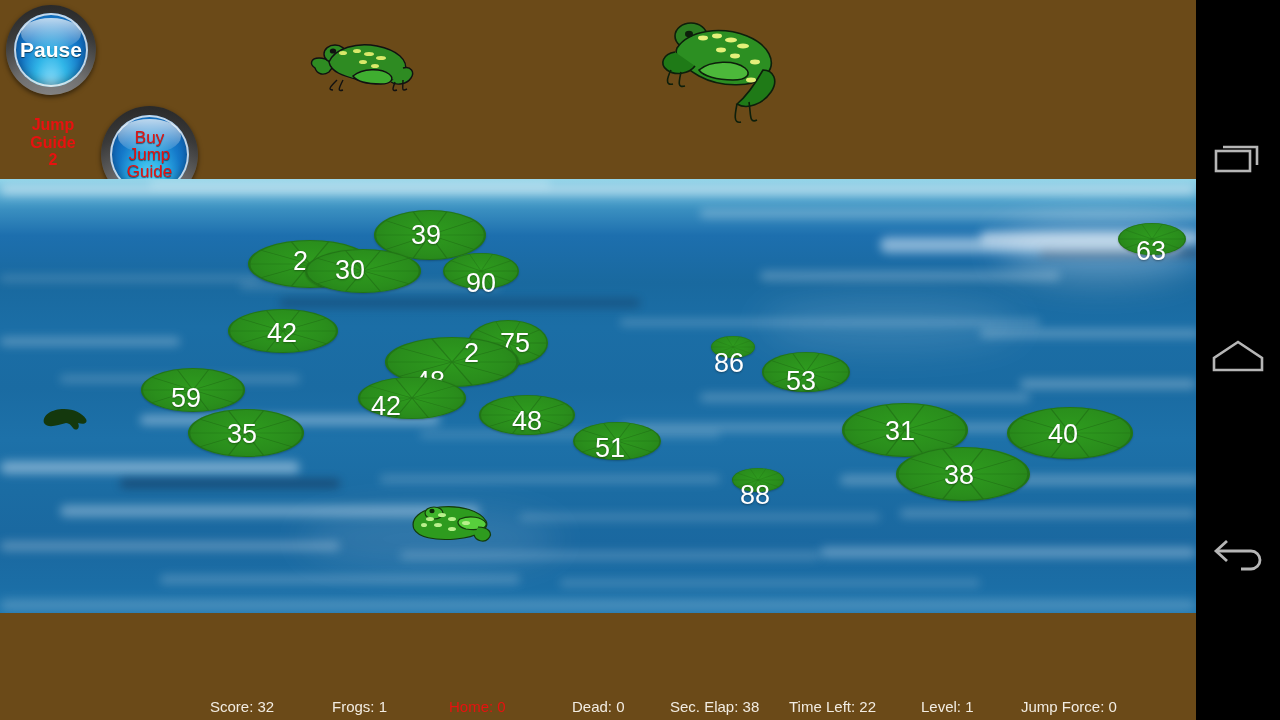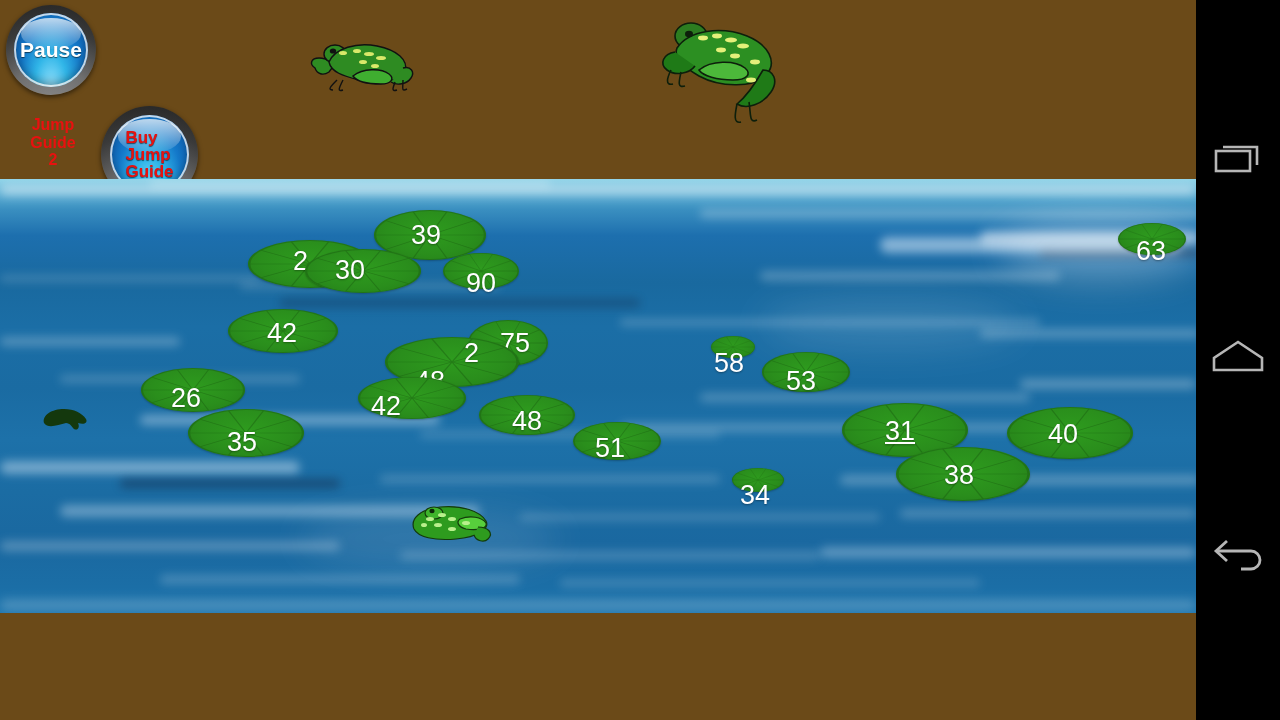--- a/index.html
+++ b/index.html
@@ -22,28 +22,28 @@
        box-shadow:0 2px 5px rgba(0,0,0,.55);
        display:flex;align-items:center;justify-content:center;}
   .btn .face{position:absolute;left:9%;top:9%;width:82%;height:82%;border-radius:50%;
        background:
         radial-gradient(ellipse at 50% 105%, #9fe7ff 0%, #31b6e8 33%, #1478c9 62%, #0b4f9e 100%);
        box-shadow:inset 0 0 0 2px rgba(255,255,255,.75), inset 0 -4px 10px rgba(0,0,0,.35);
        overflow:hidden;}
   .btn .face:after{content:"";position:absolute;left:10%;top:6%;width:80%;height:42%;
        border-radius:50%;
        background:linear-gradient(to bottom,rgba(255,255,255,.72),rgba(255,255,255,.05));}
-  .btn .lbl{position:relative;z-index:3;text-align:left;line-height:1.02;
+  .btn .lbl{position:relative;z-index:3;text-align:center;line-height:1.02;
        text-shadow:0 1px 1px rgba(0,0,0,.55);}
 
   #pause-btn{left:6px;top:5px;width:90px;height:90px;}
   #pause-btn .lbl{color:#ffffff;font-size:21px;font-weight:bold;}
 
   #buy-btn{left:101px;top:106px;width:97px;height:97px;}
-  #buy-btn .lbl{color:#e8110f;font-size:17px;font-weight:bold;}
+  #buy-btn .lbl{color:#e8110f;font-size:17px;font-weight:normal;}
 
   #jump-guide-count{position:absolute;left:20px;top:116px;width:66px;text-align:center;
        color:#e8110f;font-size:16px;font-weight:bold;line-height:1.1;}
 
   
   .pond{position:absolute;left:0;top:179px;width:1196px;height:434px;overflow:hidden;
         background:
           linear-gradient(to bottom,
             #8fd3e8 0%, #63b3d6 3%, #3a8fc0 7%,
             #1d6fae 13%, #19699f 24%, #1b6ea6 34%,
@@ -341,21 +341,21 @@
                 <line x1="50" y1="50" x2="10.4" y2="78.8"></line>
                 <line x1="50" y1="50" x2="1.0" y2="50.0"></line>
                 <line x1="50" y1="50" x2="10.4" y2="21.2"></line>
                 <line x1="50" y1="50" x2="34.9" y2="3.4"></line>
                 <line x1="50" y1="50" x2="65.1" y2="3.4"></line>
                 <line x1="50" y1="50" x2="89.6" y2="21.2"></line>
                 <ellipse cx="50" cy="50" rx="49" ry="49" stroke="#1a5c10" stroke-width="2" fill="none"></ellipse>
               </g>
             </svg>
           </div>
-          <div class="num" style="left: 714px; top: 171px;">58</div>
+          <div class="num" style="left: 714px; top: 171px;">86</div>
           <div class="pad" style="left: 762px; top: 173px; width: 88px; height: 40px;">
             <svg class="veins" viewBox="0 0 100 100" preserveAspectRatio="none">
               <g stroke="#1a5c10" stroke-width="1.2" fill="none">
                 <line x1="50" y1="50" x2="99.0" y2="50.0"></line>
                 <line x1="50" y1="50" x2="89.6" y2="78.8"></line>
                 <line x1="50" y1="50" x2="65.1" y2="96.6"></line>
                 <line x1="50" y1="50" x2="34.9" y2="96.6"></line>
                 <line x1="50" y1="50" x2="10.4" y2="78.8"></line>
                 <line x1="50" y1="50" x2="1.0" y2="50.0"></line>
                 <line x1="50" y1="50" x2="10.4" y2="21.2"></line>
@@ -377,21 +377,21 @@
                 <line x1="50" y1="50" x2="10.4" y2="78.8"></line>
                 <line x1="50" y1="50" x2="1.0" y2="50.0"></line>
                 <line x1="50" y1="50" x2="10.4" y2="21.2"></line>
                 <line x1="50" y1="50" x2="34.9" y2="3.4"></line>
                 <line x1="50" y1="50" x2="65.1" y2="3.4"></line>
                 <line x1="50" y1="50" x2="89.6" y2="21.2"></line>
                 <ellipse cx="50" cy="50" rx="49" ry="49" stroke="#1a5c10" stroke-width="2" fill="none"></ellipse>
               </g>
             </svg>
           </div>
-          <div class="num" style="left: 171px; top: 206px;">26</div>
+          <div class="num" style="left: 171px; top: 206px;">59</div>
           <div class="pad" style="left: 358px; top: 198px; width: 108px; height: 42px;">
             <svg class="veins" viewBox="0 0 100 100" preserveAspectRatio="none">
               <g stroke="#1a5c10" stroke-width="1.2" fill="none">
                 <line x1="50" y1="50" x2="99.0" y2="50.0"></line>
                 <line x1="50" y1="50" x2="89.6" y2="78.8"></line>
                 <line x1="50" y1="50" x2="65.1" y2="96.6"></line>
                 <line x1="50" y1="50" x2="34.9" y2="96.6"></line>
                 <line x1="50" y1="50" x2="10.4" y2="78.8"></line>
                 <line x1="50" y1="50" x2="1.0" y2="50.0"></line>
                 <line x1="50" y1="50" x2="10.4" y2="21.2"></line>
@@ -413,21 +413,21 @@
                 <line x1="50" y1="50" x2="10.4" y2="78.8"></line>
                 <line x1="50" y1="50" x2="1.0" y2="50.0"></line>
                 <line x1="50" y1="50" x2="10.4" y2="21.2"></line>
                 <line x1="50" y1="50" x2="34.9" y2="3.4"></line>
                 <line x1="50" y1="50" x2="65.1" y2="3.4"></line>
                 <line x1="50" y1="50" x2="89.6" y2="21.2"></line>
                 <ellipse cx="50" cy="50" rx="49" ry="49" stroke="#1a5c10" stroke-width="2" fill="none"></ellipse>
               </g>
             </svg>
           </div>
-          <div class="num" style="left: 227px; top: 242px; margin-top: 8px;">35</div>
+          <div class="num" style="left: 227px; top: 242px;">35</div>
           <div class="pad" style="left: 479px; top: 216px; width: 96px; height: 40px;">
             <svg class="veins" viewBox="0 0 100 100" preserveAspectRatio="none">
               <g stroke="#1a5c10" stroke-width="1.2" fill="none">
                 <line x1="50" y1="50" x2="99.0" y2="50.0"></line>
                 <line x1="50" y1="50" x2="89.6" y2="78.8"></line>
                 <line x1="50" y1="50" x2="65.1" y2="96.6"></line>
                 <line x1="50" y1="50" x2="34.9" y2="96.6"></line>
                 <line x1="50" y1="50" x2="10.4" y2="78.8"></line>
                 <line x1="50" y1="50" x2="1.0" y2="50.0"></line>
                 <line x1="50" y1="50" x2="10.4" y2="21.2"></line>
@@ -467,21 +467,21 @@
                 <line x1="50" y1="50" x2="10.4" y2="78.8"></line>
                 <line x1="50" y1="50" x2="1.0" y2="50.0"></line>
                 <line x1="50" y1="50" x2="10.4" y2="21.2"></line>
                 <line x1="50" y1="50" x2="34.9" y2="3.4"></line>
                 <line x1="50" y1="50" x2="65.1" y2="3.4"></line>
                 <line x1="50" y1="50" x2="89.6" y2="21.2"></line>
                 <ellipse cx="50" cy="50" rx="49" ry="49" stroke="#1a5c10" stroke-width="2" fill="none"></ellipse>
               </g>
             </svg>
           </div>
-          <div class="num" style="left: 885px; top: 239px; text-decoration: underline;">31</div>
+          <div class="num" style="left: 885px; top: 239px;">31</div>
           <div class="pad" style="left: 1007px; top: 228px; width: 126px; height: 52px;">
             <svg class="veins" viewBox="0 0 100 100" preserveAspectRatio="none">
               <g stroke="#1a5c10" stroke-width="1.2" fill="none">
                 <line x1="50" y1="50" x2="99.0" y2="50.0"></line>
                 <line x1="50" y1="50" x2="89.6" y2="78.8"></line>
                 <line x1="50" y1="50" x2="65.1" y2="96.6"></line>
                 <line x1="50" y1="50" x2="34.9" y2="96.6"></line>
                 <line x1="50" y1="50" x2="10.4" y2="78.8"></line>
                 <line x1="50" y1="50" x2="1.0" y2="50.0"></line>
                 <line x1="50" y1="50" x2="10.4" y2="21.2"></line>
@@ -521,21 +521,21 @@
                 <line x1="50" y1="50" x2="10.4" y2="78.8"></line>
                 <line x1="50" y1="50" x2="1.0" y2="50.0"></line>
                 <line x1="50" y1="50" x2="10.4" y2="21.2"></line>
                 <line x1="50" y1="50" x2="34.9" y2="3.4"></line>
                 <line x1="50" y1="50" x2="65.1" y2="3.4"></line>
                 <line x1="50" y1="50" x2="89.6" y2="21.2"></line>
                 <ellipse cx="50" cy="50" rx="49" ry="49" stroke="#1a5c10" stroke-width="2" fill="none"></ellipse>
               </g>
             </svg>
           </div>
-          <div class="num" style="left: 740px; top: 303px;">34</div>
+          <div class="num" style="left: 740px; top: 303px;">88</div>
         </div>
 
       <svg class="frog-dark" style="left:40px;top:224px;width:52px;height:30px;" viewBox="0 0 52 30">
         <path d="M4 20 C2 12,12 6,24 6 C34 6,42 10,46 16 C48 20,44 22,38 20
                  C40 24,38 28,34 26 C32 24,30 20,26 20 C18 22,8 26,4 20Z" fill="#14380d"></path>
       </svg>
 
       <svg class="frog-sprite" style="left:408px;top:322px;width:86px;height:44px;" viewBox="0 0 86 44">
         <g stroke="#143a0c" stroke-width="1.2" fill="#2e9b1e">
           <path d="M6 28 C2 18,12 8,32 6 C54 4,72 10,78 20 C82 28,70 36,48 38 C26 40,10 36,6 28Z"></path>
@@ -550,20 +550,30 @@
             <ellipse cx="30" cy="24" rx="4" ry="2"></ellipse>
           <ellipse cx="44" cy="28" rx="4" ry="2"></ellipse>
             <ellipse cx="58" cy="22" rx="4" ry="2"></ellipse>
           <ellipse cx="16" cy="24" rx="3" ry="2"></ellipse>
         </g>
         <ellipse cx="24" cy="10" rx="2.6" ry="2.2" fill="#0d2808"></ellipse>
       </svg>
       <div class="num" id="player-frog-num" style="left: 464px; top: 161px;">2</div>
     </div>
 
+    <div class="status">
+      <div class="item" id="st-0" style="left: 210px;">Score: 32</div>
+      <div class="item" id="st-1" style="left: 332px;">Frogs: 1</div>
+      <div class="item home" id="st-2" style="left: 449px;">Home: 0</div>
+      <div class="item" id="st-3" style="left: 572px;">Dead: 0</div>
+      <div class="item" id="st-4" style="left: 670px;">Sec. Elap: 38</div>
+      <div class="item" id="st-5" style="left: 789px;">Time Left: 22</div>
+      <div class="item" id="st-6" style="left: 921px;">Level: 1</div>
+      <div class="item" id="st-7" style="left: 1021px;">Jump Force: 0</div>
+    </div>
   </div>
 
   <div class="navbar">
     <div class="navkey" id="nav-recents">
       <svg width="50" height="40" viewBox="0 0 50 40">
         <rect x="3" y="12" width="34" height="20" fill="none" stroke="#b6b6b6" stroke-width="2.6"></rect>
         <polyline points="10,8 44,8 44,26" fill="none" stroke="#b6b6b6" stroke-width="2.6"></polyline>
       </svg>
     </div>
     <div class="navkey" id="nav-home">

